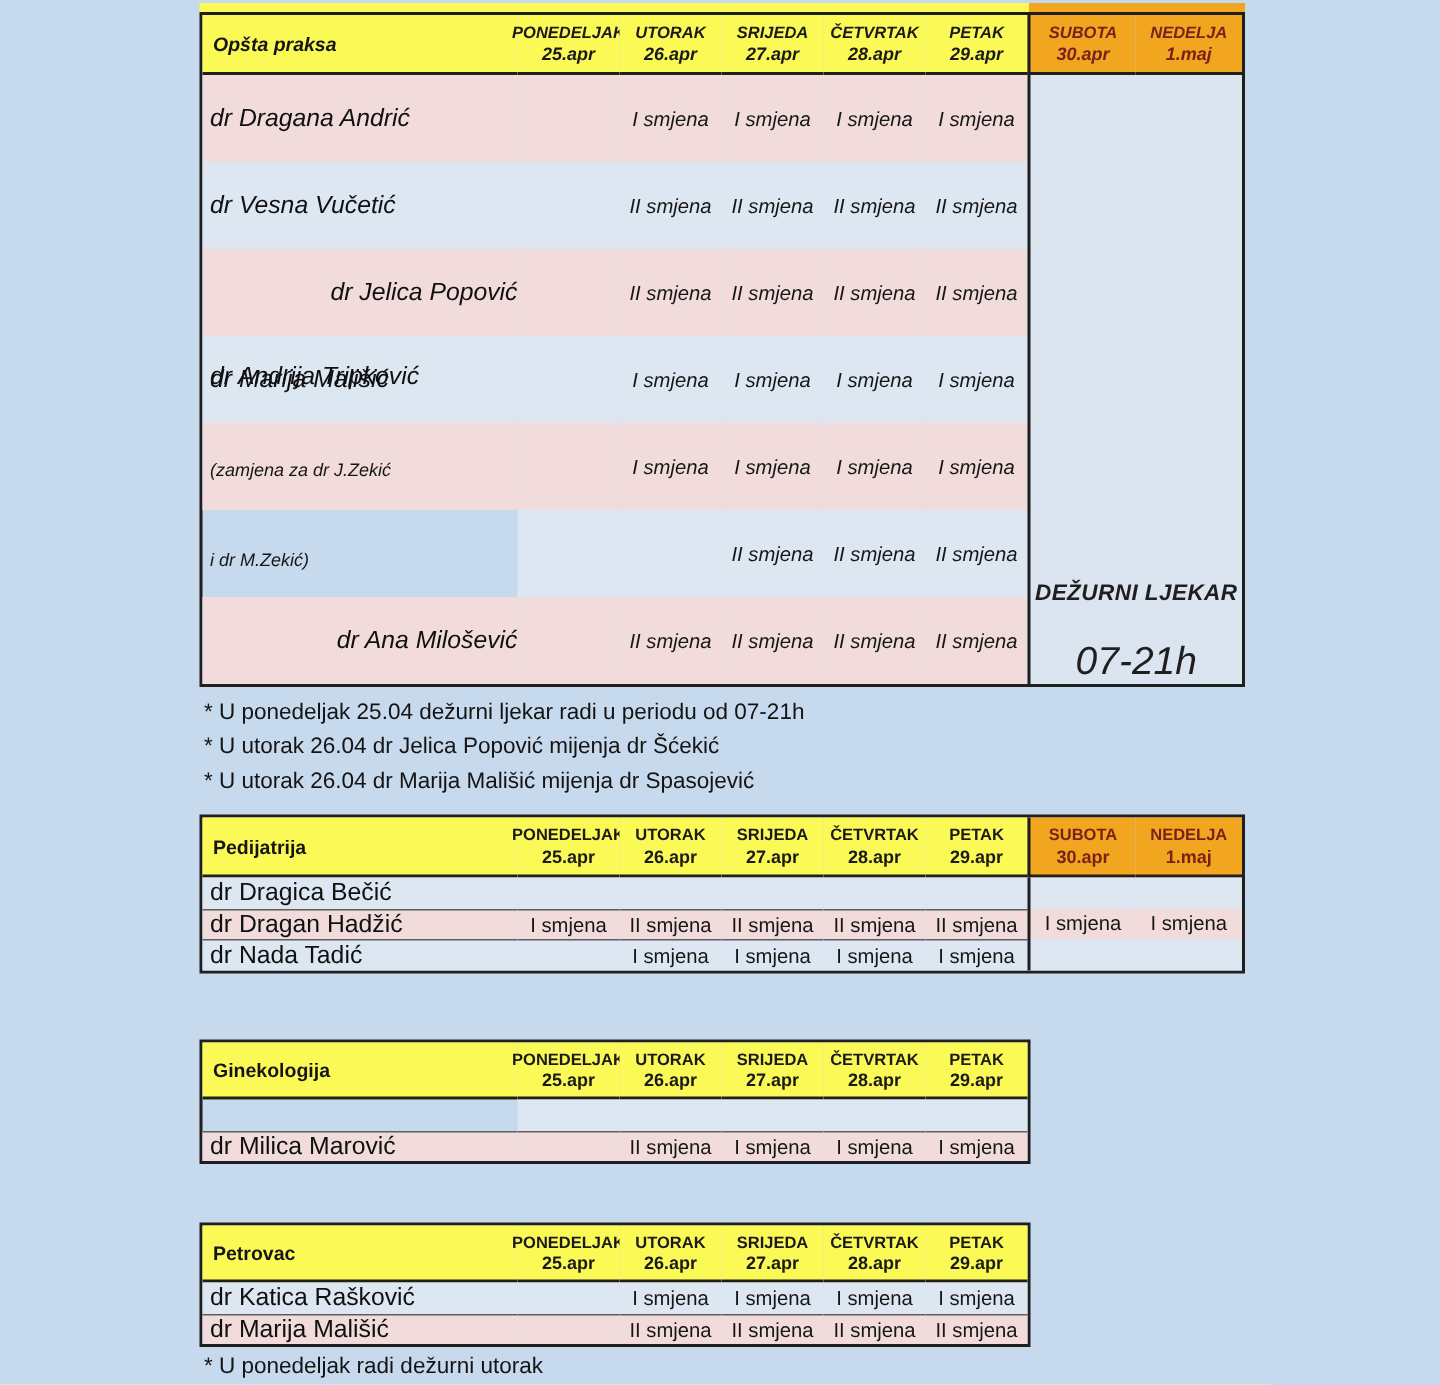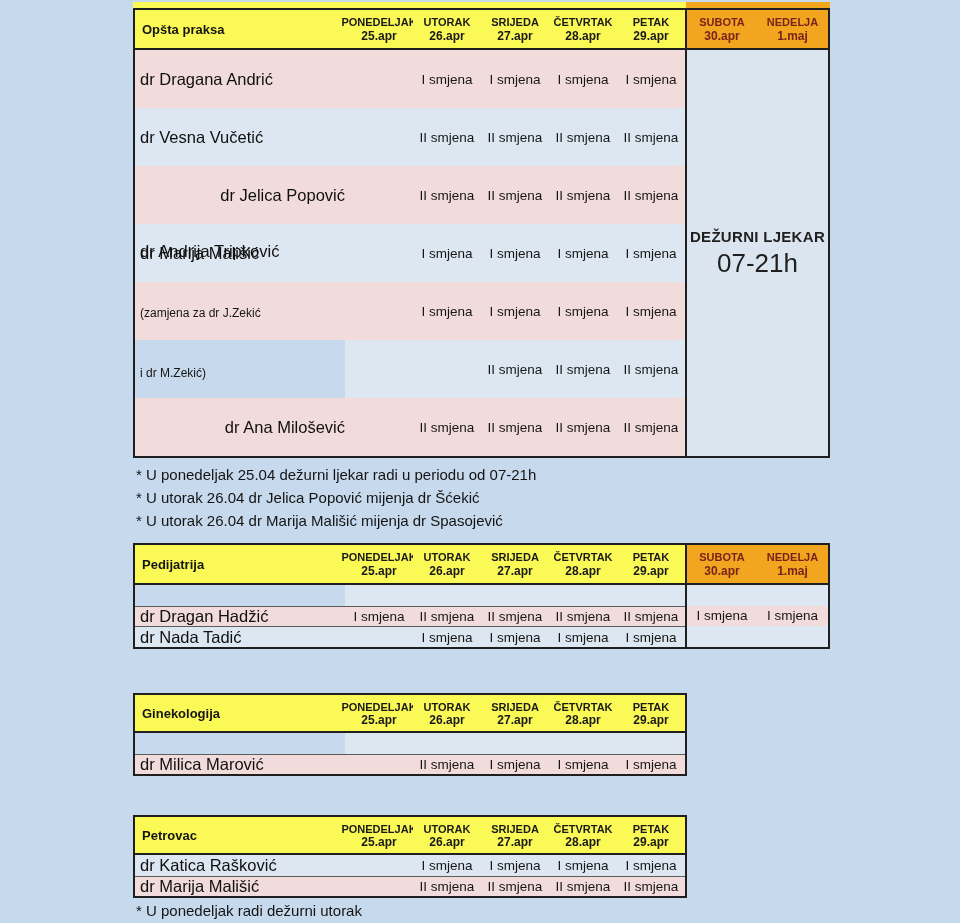--- a/index.html
+++ b/index.html
@@ -6,21 +6,21 @@
   .stage{position:relative;width:960px;height:923px;background:#c7d9ec;overflow:hidden;
          font-family:"Liberation Sans",sans-serif;}
   
   .strip{position:absolute;top:2px;height:7px;}
   .strip.y{left:133px;width:553px;background:#fbf955;}
   .strip.o{left:686px;width:144px;background:#f2a51e;}
 
   .tbl{position:absolute;display:grid;border:2px solid #1f1f1f;box-sizing:border-box;}
   .t0{left:133px;top:8px;width:697px;height:450px;
       grid-template-columns:210px repeat(5,68px) 72px 71px;
-      grid-template-rows:40px repeat(7,58px);}
+      grid-template-rows:40px repeat(7,58px);font-style:italic;}
   .t1{left:133px;top:543px;width:697px;height:106px;
       grid-template-columns:210px repeat(5,68px) 72px 71px;
       grid-template-rows:40px repeat(3,1fr);}
   .t2{left:133px;top:693px;width:554px;height:83px;
       grid-template-columns:210px repeat(5,68px);
       grid-template-rows:38px repeat(2,1fr);}
   .t3{left:133px;top:815px;width:554px;height:83px;
       grid-template-columns:210px repeat(5,68px);
       grid-template-rows:38px repeat(2,1fr);}
 
@@ -37,21 +37,21 @@
   .pink{background:#f2dcdb;}
   .blue{background:#dde7f2;}
   .name{display:flex;flex-direction:column;justify-content:center;padding-left:5px;}
   .nm{font-size:16.5px;color:#101010;line-height:19px;white-space:nowrap;}
   .subnm{font-size:12px;color:#161616;line-height:16px;white-space:nowrap;margin-top:44px;}
   .shift{display:flex;align-items:center;justify-content:center;font-size:13.5px;color:#161616;white-space:nowrap;}
   .wksep{border-left:2px solid #1f1f1f;}
   .rline{border-top:1px solid #5d5d5d;}
 
   .wkpanel{background:#dbe5f0;display:flex;flex-direction:column;align-items:center;
-           justify-content:center;gap:3px;}
+           justify-content:flex-end;gap:21px;}
   .wp1{font-size:15px;font-weight:600;color:#1f1f1f;letter-spacing:.3px;}
   .wp2{font-size:26px;color:#1f1f1f;}
 
   .fns{position:absolute;display:flex;flex-direction:column;}
   .fn0{left:136px;top:463px;}
   .fn3{left:136px;top:899px;}
   .fnline{font-size:15px;color:#141414;height:23px;line-height:23px;white-space:nowrap;}
 </style>
 </head>
 <body>
@@ -179,20 +179,23 @@
         <div class="ddate">29.apr</div>
       </div>
       <div class="cell hday wk wksep" style="grid-area: 1 / 7;">
         <div class="dname">SUBOTA</div>
         <div class="ddate">30.apr</div>
       </div>
       <div class="cell hday wk" style="grid-area: 1 / 8;">
         <div class="dname">NEDELJA</div>
         <div class="ddate">1.maj</div>
       </div>
+      <div class="cell name blue" style="grid-area: 2 / 1;">
+        <div class="nm">dr Dragica Bečić</div>
+      </div>
       <div class="cell shift blue" style="grid-area: 2 / 2;"></div>
       <div class="cell shift blue" style="grid-area: 2 / 3;"></div>
       <div class="cell shift blue" style="grid-area: 2 / 4;"></div>
       <div class="cell shift blue" style="grid-area: 2 / 5;"></div>
       <div class="cell shift blue" style="grid-area: 2 / 6;"></div>
       <div class="cell shift blue wksep" style="grid-area: 2 / 7;"></div>
       <div class="cell shift blue" style="grid-area: 2 / 8;"></div>
       <div class="cell name pink rline" style="grid-area: 3 / 1;">
         <div class="nm">dr Dragan Hadžić</div>
       </div>

